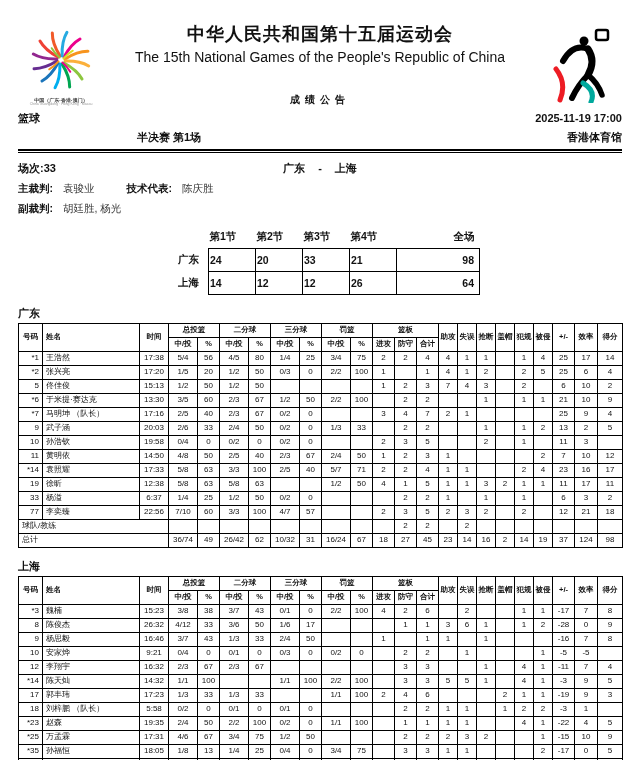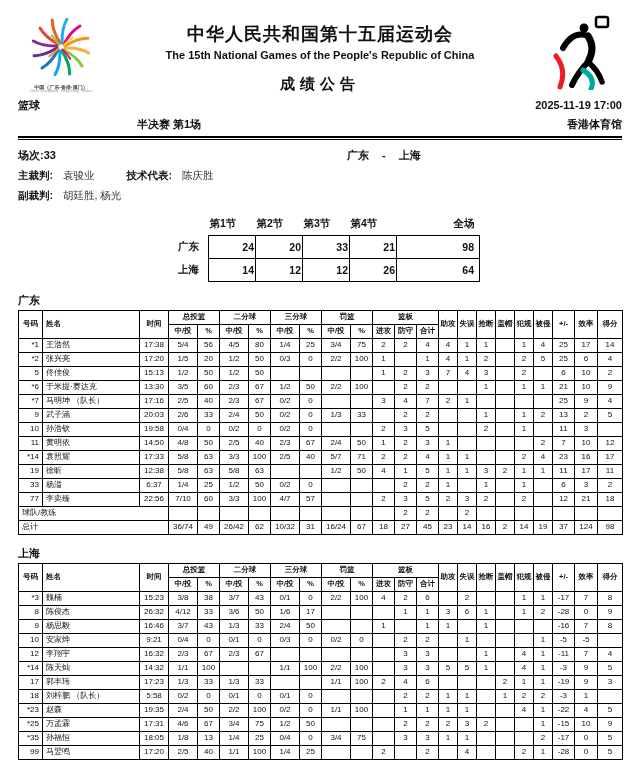--- a/index.html
+++ b/index.html
@@ -5,42 +5,42 @@
   html,body{margin:0;padding:0;background:#fff;}
   body{width:640px;height:760px;font-family:"Liberation Sans","DejaVu Sans",sans-serif;color:#111;overflow:hidden;}
   .page{padding:10px 18px 0 18px;}
   
   .hdr{display:flex;align-items:flex-end;}
   .logo-box{width:86px;text-align:center;}
   .logo-cap{font-size:5px;font-weight:bold;color:#444;line-height:1.2;margin-top:1px;}
   .logo-cap-en{font-size:3.5px;color:#999;line-height:1.1;}
   .hdr-c{flex:1;text-align:center;padding-top:12px;}
   .title-cn{font-size:18px;font-weight:bold;letter-spacing:1px;}
-  .title-en{font-size:11px;font-weight:bold;margin-top:3px;}
-  .bulletin{font-size:15px;font-weight:bold;letter-spacing:5px;margin-top:14px;}
+  .title-en{font-size:14px;font-weight:normal;margin-top:3px;}
+  .bulletin{font-size:10px;font-weight:bold;letter-spacing:5px;margin-top:28px;}
   
   .iline{display:flex;font-size:11px;font-weight:bold;margin-top:5px;line-height:1.25;}
   .iline .l{flex:1;text-align:left;}
   .iline .c{flex:1;text-align:center;}
   .iline .r{flex:1;text-align:right;}
   .rule{margin-top:4px;border:none;border-top:2px solid #000;border-bottom:1px solid #000;height:1px;}
   .mline{display:flex;font-size:11px;font-weight:bold;margin-top:7px;}
   .mline .c{word-spacing:10px;}
   .off-line{font-size:10.5px;margin-top:6px;display:flex;align-items:baseline;}
   .off-line .lbl{font-weight:bold;}
   .off-line .val{color:#333;margin-left:10px;}
   .off-line .lbl2{margin-left:32px;}
   
   .qwrap{margin:10px auto 0 auto;width:fit-content;}
   table{border-collapse:collapse;}
   .qtable td{font-size:10.5px;height:20px;}
   .qlabel{border:none !important;font-weight:bold;text-align:right;padding-right:9px;min-width:38px;}
   .qhead{border:none;font-weight:bold;width:44px;}
   .qhead.qtot{width:76px;text-align:right;padding-right:5px;}
-  .qcell{border:1px solid #000;font-weight:bold;text-align:right;width:44px;}
+  .qcell{border:1px solid #000;font-weight:bold;text-align:left;width:44px;}
   .qcell.qtot{width:76px;text-align:right;padding-right:5px;}
   
   .team-label{font-weight:bold;font-size:11px;margin:11px 0 2px 0;}
   .stats{table-layout:fixed;width:604px;}
   .stats th,.stats td{border:1px solid #000;font-size:8px;line-height:1;height:13px;padding:0 1px;text-align:center;font-weight:normal;overflow:hidden;white-space:nowrap;}
   .stats thead th{font-weight:bold;font-size:7.5px;padding:0;}
   .tl{text-align:left !important;padding-left:3px !important;}
   .no-cell{font-weight:bold;text-align:right !important;padding-right:3px !important;}
 </style>
 </head>
@@ -103,21 +103,21 @@
     <span class="r">2025-11-19 17:00</span>
   </div>
   <div class="iline">
     <span class="c">半决赛 第1场</span>
     <span class="r">香港体育馆</span>
   </div>
   <hr class="rule">
 
   <div class="mline">
     <span class="l" style="flex:1">场次:33</span>
-    <span class="c" style="flex:1;text-align:right">广东 - 上海</span>
+    <span class="c" style="flex:1;text-align:center">广东 - 上海</span>
     <span class="r" style="flex:1"></span>
   </div>
   <div class="off-line">
     <span class="lbl">主裁判:</span>
     <span class="val">袁骏业</span>
     <span class="lbl lbl2">技术代表:</span>
     <span class="val">陈庆胜</span>
   </div>
   <div class="off-line">
     <span class="lbl">副裁判:</span>

